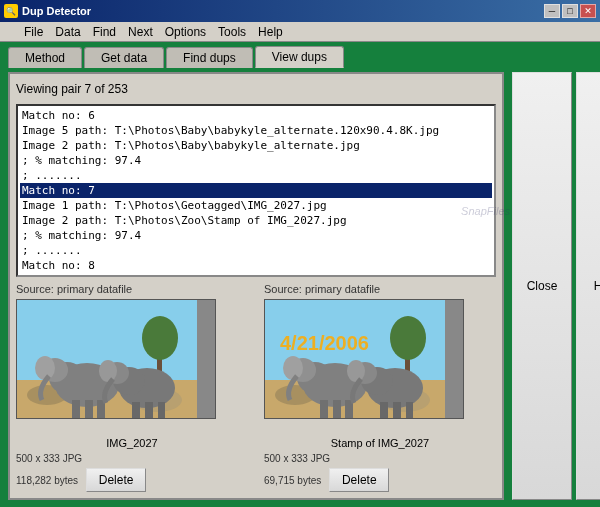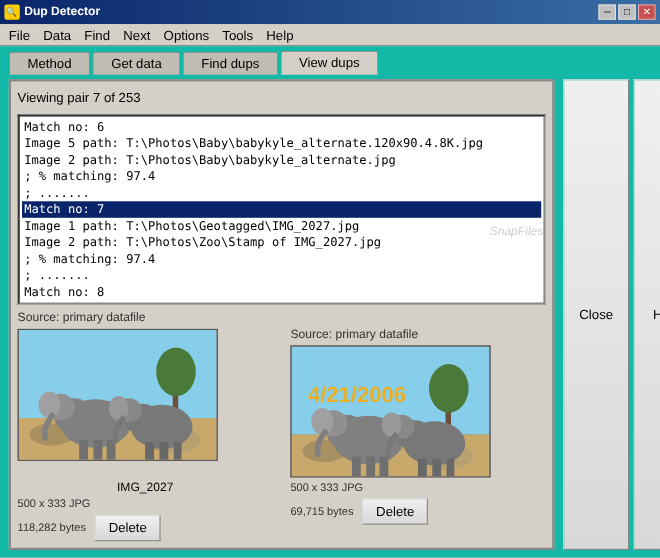--- a/index.html
+++ b/index.html
@@ -55,31 +55,31 @@
     }
     .title-btn.close-btn { background: #c75050; color: white; }
 
     
     .menu-bar {
       background: #d4d0c8;
       border-bottom: 1px solid #888;
       display: flex;
       align-items: center;
       height: 20px;
-      padding: 0 2px;
+      padding: 0 18px;
     }
     .menu-item {
       padding: 2px 6px;
       cursor: pointer;
       font-size: 12px;
     }
 
     
     .main-window {
-      background: #14b8a6;
+      background: #15803d;
       display: flex;
       flex-direction: column;
       height: calc(507px - 22px - 20px);
     }
 
     
     .tabs-row {
       display: flex;
       align-items: flex-end;
       padding: 4px 8px 0 8px;
@@ -155,34 +155,33 @@
     
     .status-text {
       font-size: 12px;
       padding: 2px 0;
     }
 
     
     .images-section {
       display: flex;
       gap: 16px;
-      align-items: center;
     }
     .image-block {
       display: flex;
       flex-direction: column;
       gap: 4px;
       flex: 1;
     }
     .image-source-label {
       font-size: 11px;
       color: #333;
     }
     .image-frame {
-      width: 182px;
+      width: 200px;
       height: 120px;
       background: #888;
       border: 1px solid #555;
       position: relative;
       overflow: hidden;
     }
     
     .image-name {
       font-size: 11px;
       text-align: center;
@@ -358,20 +357,21 @@
               <ellipse cx="100" cy="73" rx="12" ry="11" fill="#888888"></ellipse>
               <ellipse cx="91" cy="71" rx="9" ry="11" fill="#989898"></ellipse>
               <path d="M96 79 Q84 93 89 103" stroke="#787878" stroke-width="5" fill="none"></path>
               <rect x="115" y="102" width="8" height="16" fill="#686868"></rect>
               <rect x="128" y="102" width="8" height="16" fill="#686868"></rect>
               <rect x="141" y="102" width="7" height="16" fill="#686868"></rect>
 
               <text x="15" y="50" fill="#ffaa00" font-size="20" font-weight="bold" font-family="Arial" opacity="0.85">4/21/2006</text>
             </svg>
           </div>
+          <div class="image-name">Stamp of IMG_2027</div>
           <div class="image-info">500 x 333 JPG</div>
           <div class="delete-row">
             <div class="image-info">69,715 bytes</div>
             <button class="win-btn">Delete</button>
           </div>
         </div>
 
       </div>
     </div>
 
@@ -379,13 +379,13 @@
       <button class="win-btn">Close</button>
       <button class="win-btn">Help</button>
       <div style="flex:1"></div>
       <button class="win-btn">Back</button>
       <button class="win-btn">Next</button>
     </div>
 
   </div>
 </div>
 
-<div style="position:fixed; bottom: 290px; right: 106px; opacity:0.25; font-size:11px; color:#336; pointer-events:none; font-family:Arial; font-style:italic;">SnapFiles</div>
+<div style="position:fixed; bottom: 290px; right: 90px; opacity:0.25; font-size:11px; color:#336; pointer-events:none; font-family:Arial; font-style:italic;">SnapFiles</div>
 
 </body></html>

